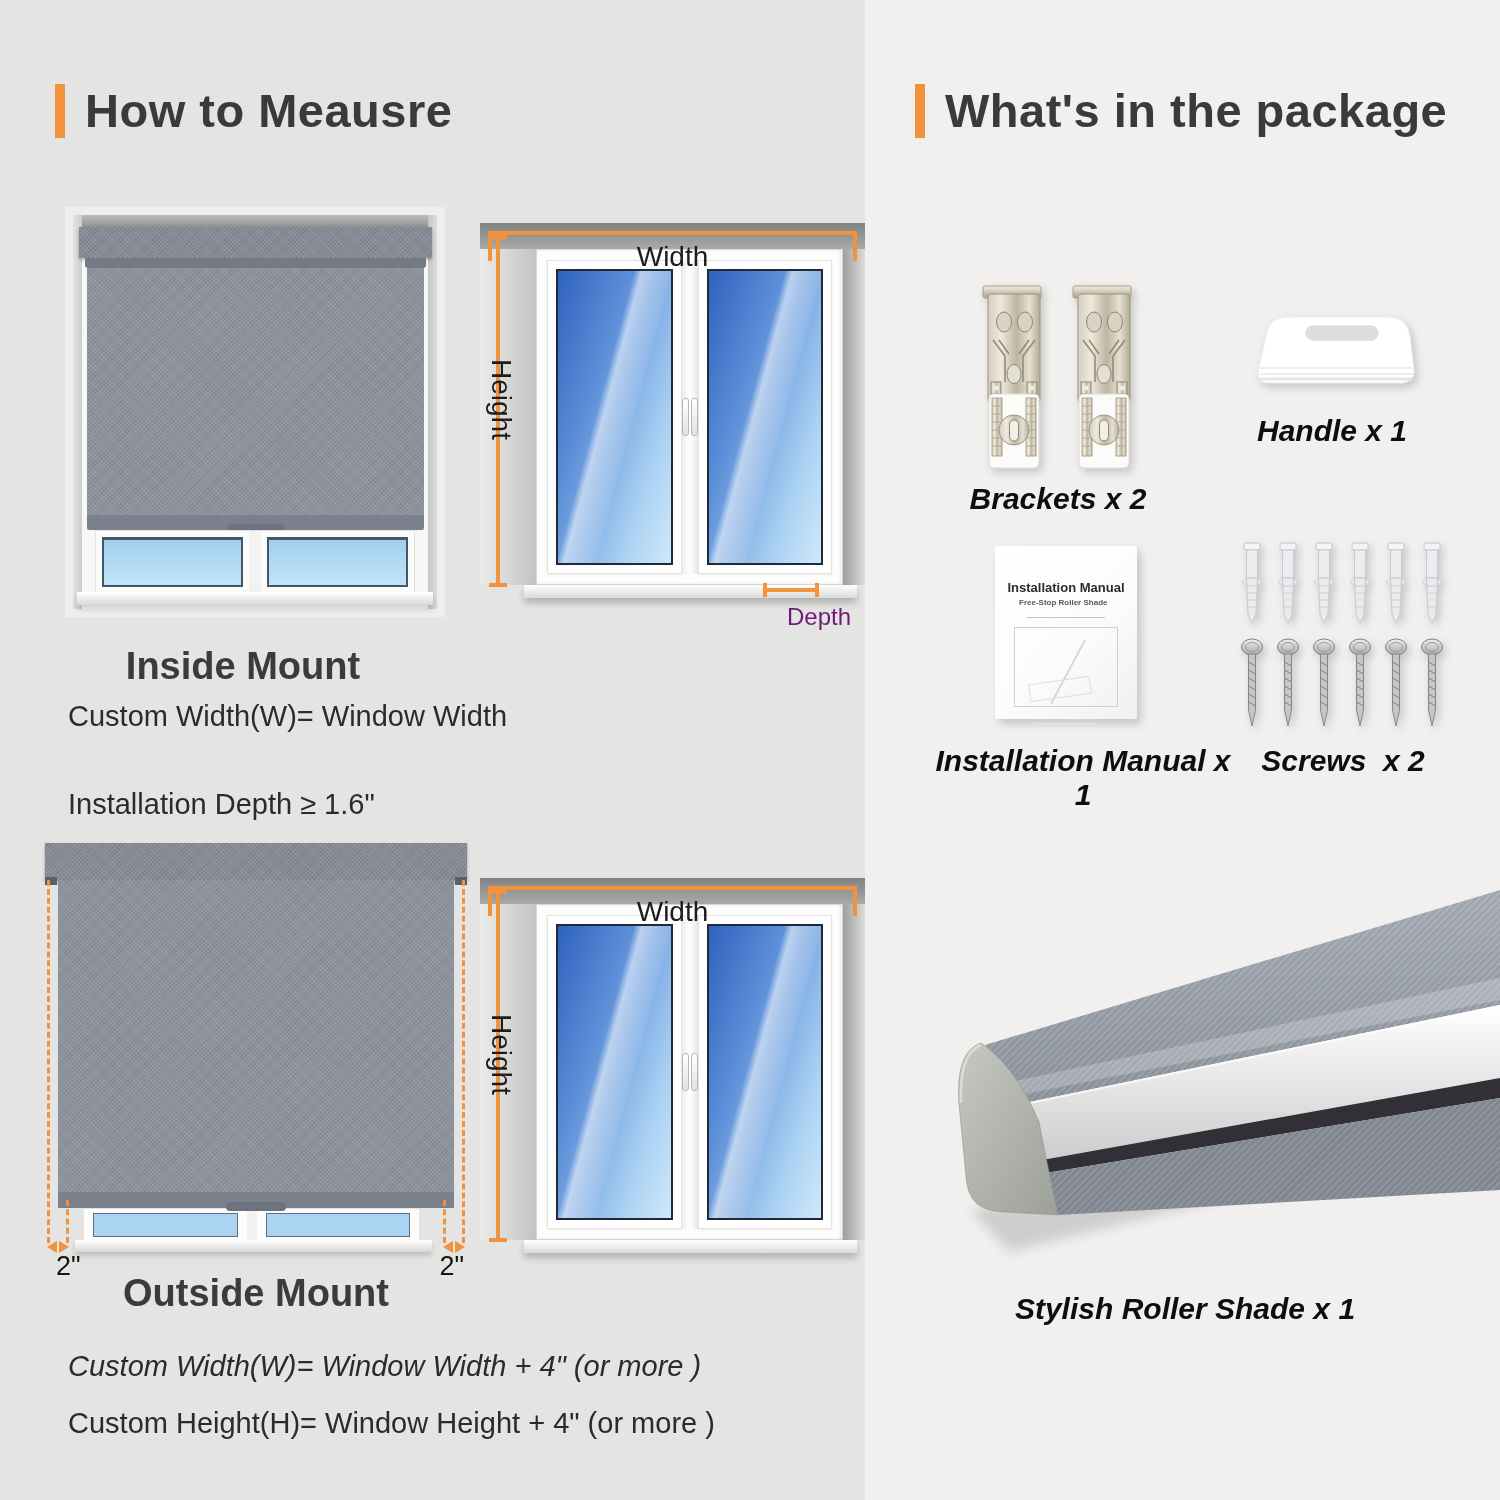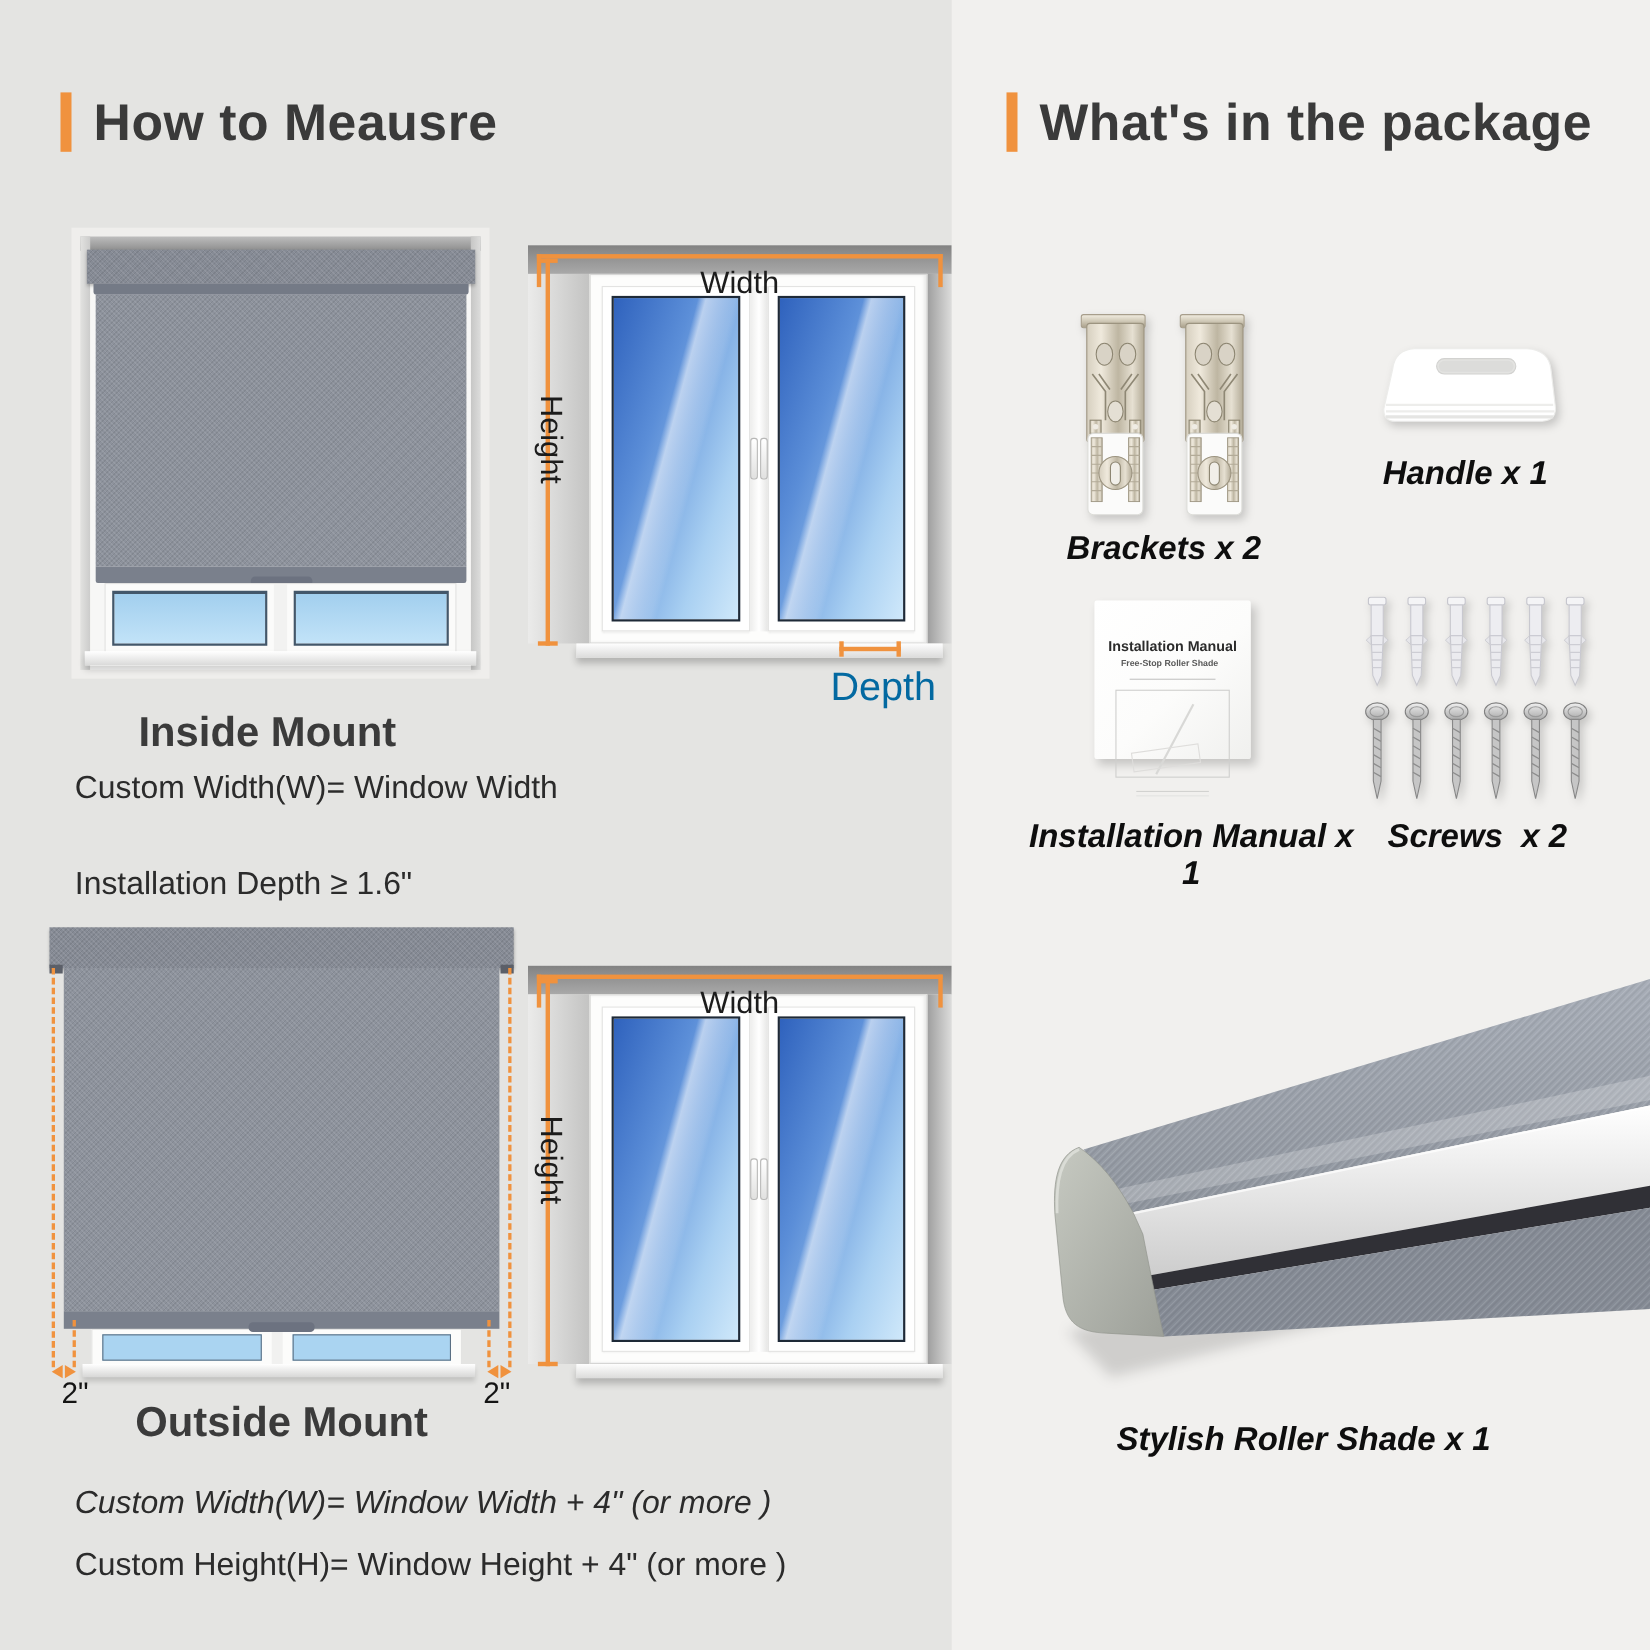--- a/index.html
+++ b/index.html
@@ -81,36 +81,36 @@
   .arrow-w::before,.arrow-w::after{content:"";position:absolute;top:0;width:4px;height:30px;background:#F0923E;}
   .arrow-w::before{left:0;} .arrow-w::after{right:0;}
   .wdg-wlabel{position:absolute;left:0;right:0;top:34px;text-align:center;font-size:28px;color:#1c1c1c;}
   .arrow-h{position:absolute;left:16px;top:28px;width:4px;height:352px;background:#F0923E;}
   .arrow-h::before,.arrow-h::after{content:"";position:absolute;left:-7px;width:18px;height:4px;background:#F0923E;}
   .arrow-h::before{top:0;} .arrow-h::after{bottom:0;}
   .wdg-hlabel{position:absolute;left:37px;top:152px;transform:rotate(90deg);transform-origin:left top;font-size:28px;color:#1c1c1c;}
   .depth-mark{position:absolute;right:46px;top:381px;width:56px;height:4px;background:#F0923E;}
   .depth-mark::before,.depth-mark::after{content:"";position:absolute;top:-5px;width:4px;height:14px;background:#F0923E;}
   .depth-mark::before{left:0;} .depth-mark::after{right:0;}
-  .wdg-dlabel{position:absolute;right:14px;top:396px;font-size:36px;color:#0369a1;}
+  .wdg-dlabel{position:absolute;right:14px;top:396px;font-size:24px;color:#701a75;}
 
   
   .mount-title{position:absolute;font-size:38px;font-weight:bold;color:#3b3b3b;text-align:center;}
   .mount-title.in{left:48px;top:645px;width:390px;}
   .mount-title.out{left:40px;top:1272px;width:432px;}
   .spec{position:absolute;left:68px;font-size:29px;color:#2b2b2b;}
 
   
   .pkg-label{position:absolute;font-weight:bold;font-style:italic;font-size:30px;color:#0e0e0e;text-align:center;white-space:pre-wrap;}
   .gfx{position:absolute;}
   .gfx svg{display:block;}
   .shadowed{filter:drop-shadow(3px 4px 4px rgba(0,0,0,.18));}
 
   
-  .manual{position:absolute;left:995px;top:546px;width:142px;height:144px;border-radius:2px;
+  .manual{position:absolute;left:995px;top:546px;width:142px;height:173px;border-radius:2px;
      background:linear-gradient(135deg,#ffffff 0%,#fcfcfb 55%,#f0f0ee 100%);
      box-shadow:4px 5px 9px rgba(0,0,0,.18);}
   .m-title{margin-top:34px;text-align:center;font-size:13px;font-weight:bold;color:#2b2b2b;}
   .m-sub{margin-top:3px;text-align:left;font-size:8px;font-weight:bold;color:#5a5a5a;margin-left:24px;}
   .m-lines{width:78px;height:0;margin:10px auto 0;border-top:1px solid #c4c4c2;}
   .m-fig{width:102px;height:78px;border:1px solid #cfcfcd;margin:9px auto 0;position:relative;overflow:hidden;}
   .m-fig::before{content:"";position:absolute;left:52px;top:8px;width:2px;height:72px;background:#d8d8d6;transform:rotate(28deg);}
   .m-fig::after{content:"";position:absolute;left:14px;top:52px;width:60px;height:16px;border:1px solid #dedddb;transform:rotate(-8deg);}
   .m-foot{width:66px;height:3px;margin:12px auto 0;border-top:1px solid #d2d2d0;border-bottom:1px solid #e3e3e1;}
 </style>

